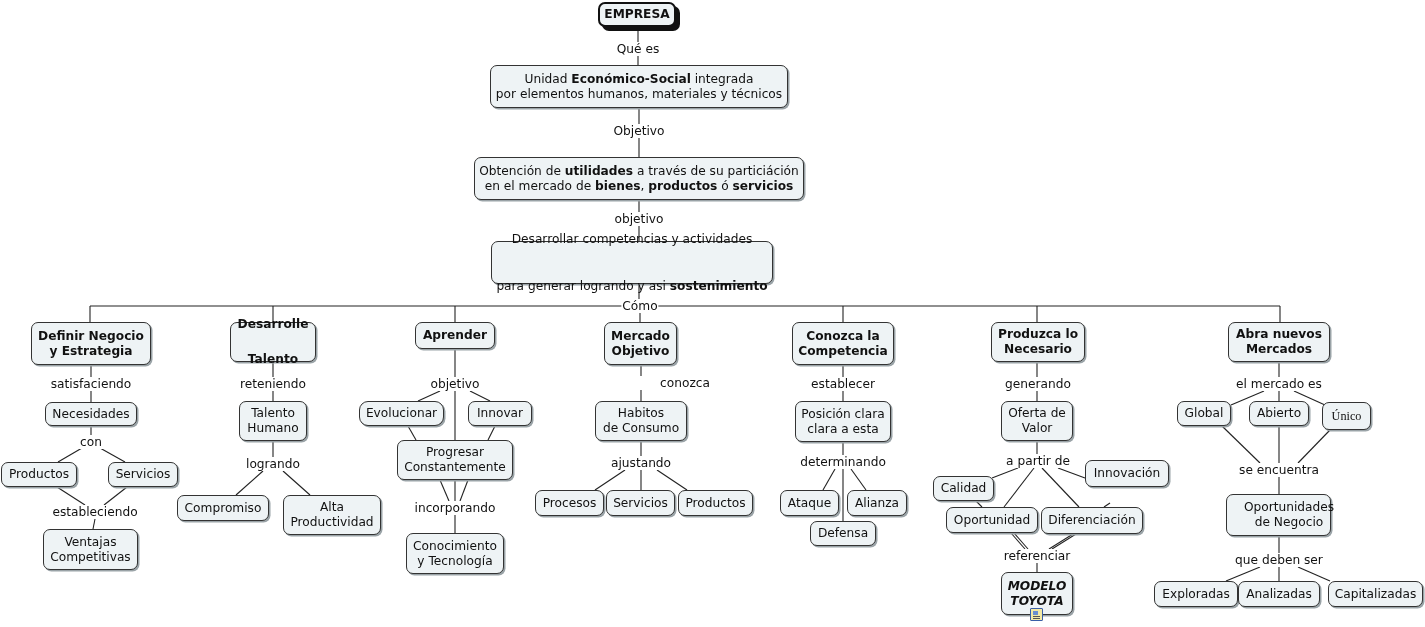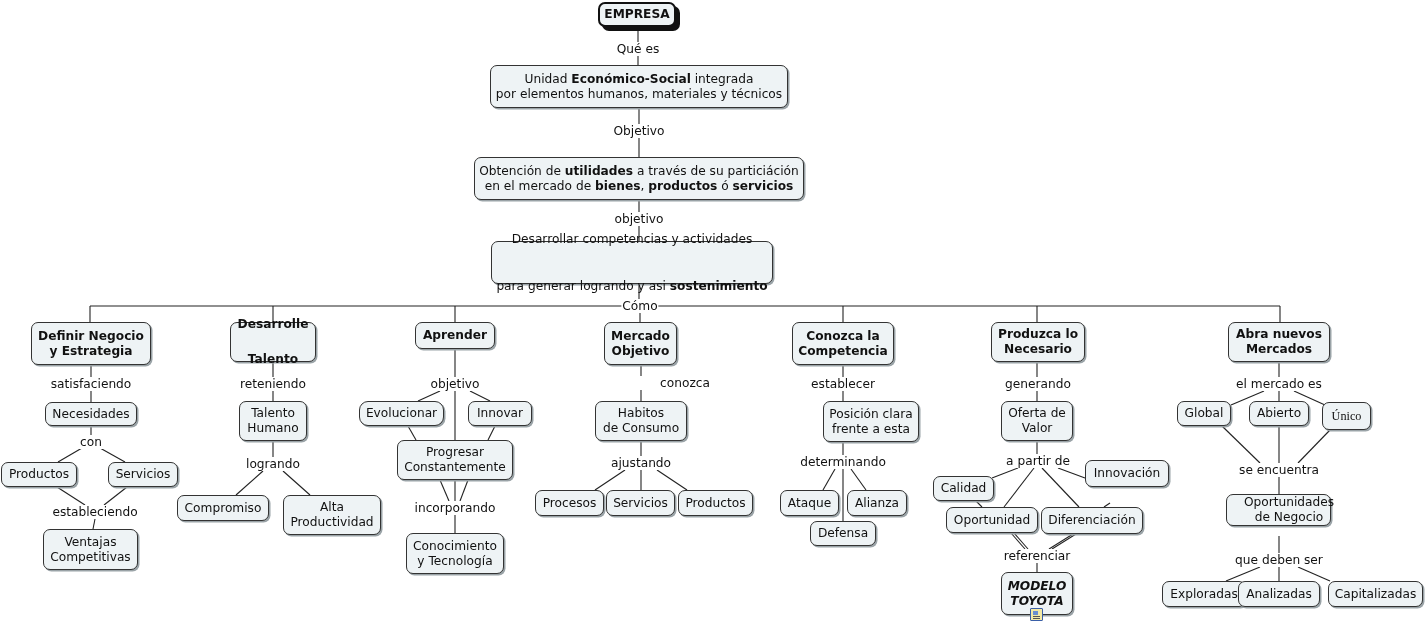--- a/index.html
+++ b/index.html
@@ -207,23 +207,23 @@
   </div>
   <div class="node" style="left:678px;top:490px;width:75px;height:26px;">
     <span>Productos</span>
   </div>
 
   <div class="node bold" style="left:792px;top:322px;width:102px;height:43px;">
     <div>Conozca la</div>
     <div>Competencia</div>
   </div>
   <div class="lbl" style="left:843px;top:384px;">establecer</div>
-  <div class="node" style="left:795px;top:401px;width:96px;height:41px;margin-left:28px;">
+  <div class="node" style="left:795px;top:401px;width:96px;height:41px;">
     <div>Posición clara</div>
-    <div>frente a esta</div>
+    <div>clara a esta</div>
   </div>
   <div class="lbl" style="left:843px;top:462px;">determinando</div>
   <div class="node" style="left:780px;top:490px;width:59px;height:26px;">
     <span>Ataque</span>
   </div>
   <div class="node" style="left:847px;top:490px;width:60px;height:26px;">
     <span>Alianza</span>
   </div>
   <div class="node" style="left:810px;top:521px;width:66px;height:25px;">
     <span>Defensa</span>
@@ -266,26 +266,26 @@
   <div class="node" style="left:1177px;top:401px;width:54px;height:25px;">
     <span>Global</span>
   </div>
   <div class="node" style="left:1249px;top:401px;width:60px;height:25px;">
     <span>Abierto</span>
   </div>
   <div class="node" style="left:1322px;top:402px;width:49px;height:28px;font-family:Liberation Serif, serif;">
     <span>Único</span>
   </div>
   <div class="lbl" style="left:1279px;top:470px;">se encuentra</div>
-  <div class="node" style="left:1226px;top:494px;width:105px;height:32px;padding-left:27px;">
+  <div class="node" style="left:1226px;top:494px;width:105px;height:42px;padding-left:27px;">
     <div>Oportunidades</div>
     <div>de Negocio</div>
   </div>
   <div class="lbl" style="left:1279px;top:560px;">que deben ser</div>
-  <div class="node" style="left:1154px;top:581px;width:84px;height:26px;margin-left:8px;">
+  <div class="node" style="left:1154px;top:581px;width:84px;height:26px;">
     <span>Exploradas</span>
   </div>
   <div class="node" style="left:1238px;top:581px;width:82px;height:26px;">
     <span>Analizadas</span>
   </div>
   <div class="node" style="left:1328px;top:581px;width:95px;height:26px;">
     <span>Capitalizadas</span>
   </div>
 </div>
 

